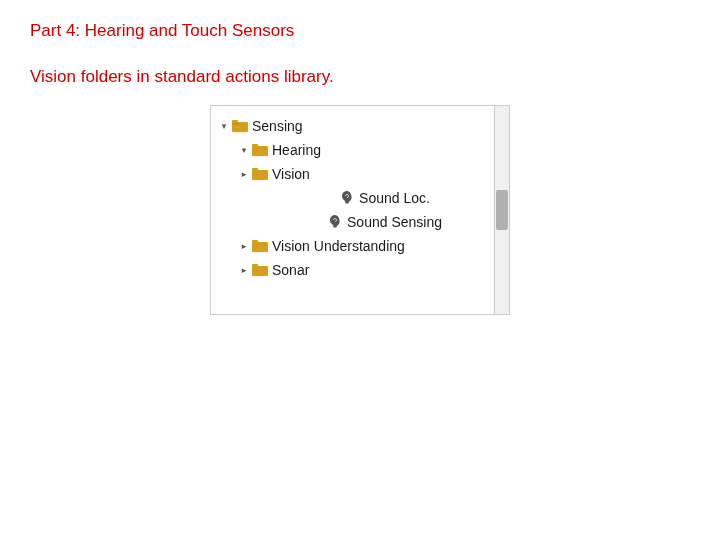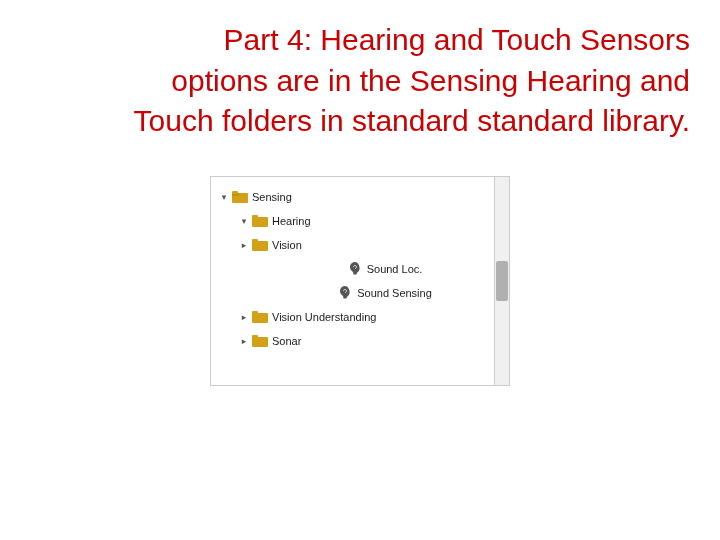--- a/index.html
+++ b/index.html
@@ -15,25 +15,25 @@
       width: 720px;
       height: 540px;
       display: flex;
       flex-direction: column;
       align-items: center;
       padding: 20px 30px 10px 30px;
     }
 
     .heading {
       color: #cc0000;
-      font-size: 30px;
+      font-size: 17px;
       font-weight: 400;
-      text-align: right;
+      text-align: left;
       line-height: 1.35;
-      margin-bottom: 34px;
+      margin-bottom: 16px;
       width: 100%;
     }
 
     .tree-panel {
       background: #ffffff;
       border: 1px solid #cccccc;
       width: 300px;
       min-height: 210px;
       padding: 8px 0;
       position: relative;
@@ -117,38 +117,38 @@
       width: 18px;
       height: 18px;
       display: inline-flex;
       align-items: center;
       justify-content: center;
       flex-shrink: 0;
       margin-right: 3px;
     }
 
     .item-label {
-      font-size: 11px;
+      font-size: 14px;
       color: #1a1a1a;
     }
 
     
     .indent-0 { padding-left: 6px; }
     .indent-1 { padding-left: 26px; }
     .indent-3 { padding-left: 62px; justify-content: center; }
   </style>
 </head>
 <body>
 
 <div class="page-container">
 
   <div class="heading">
     <span>Part 4: Hearing and Touch Sensors</span><br>
-    <span>options are in the Sensing Hearing and</span><br>
-    <span>Touch folders in standard standard library.</span>
+    <br>
+    <span>Vision folders in standard actions library.</span>
   </div>
 
   <div class="tree-panel">
     <div class="tree-content">
 
       <div class="tree-row indent-0">
         <span class="chevron down"></span>
         <span class="folder-icon">
           <svg class="folder-svg" viewBox="0 0 16 13" xmlns="http://www.w3.org/2000/svg">
             <rect x="0" y="3" width="16" height="10" rx="1" fill="#d4a017"></rect>

